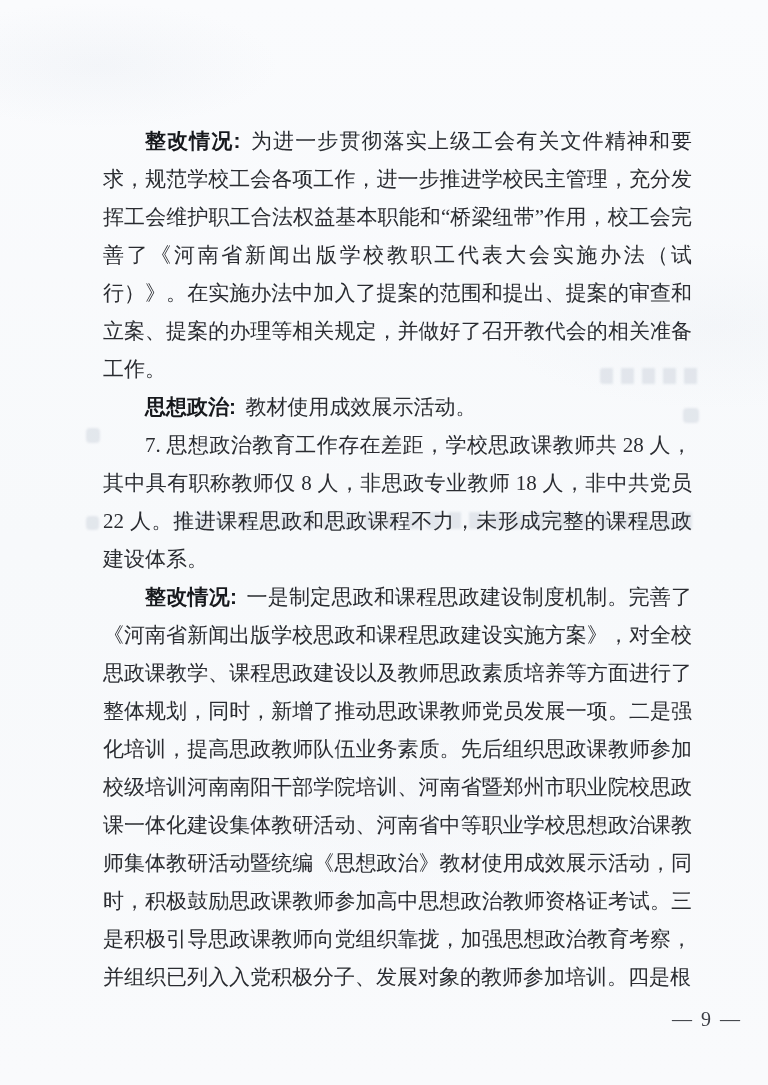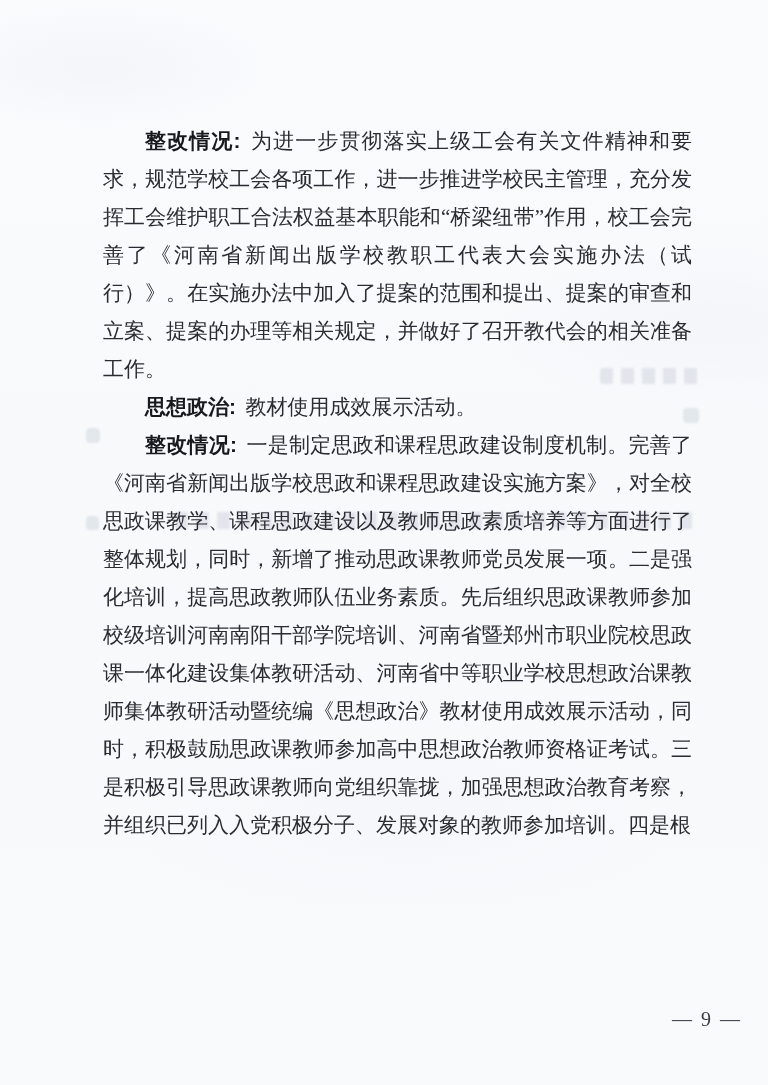--- a/index.html
+++ b/index.html
@@ -89,20 +89,23 @@
   <div class="text-block">
 
     <p class="para">
       <span class="para-label">整改情况:</span><span>为进一步贯彻落实上级工会有关文件精神和要求，规范学校工会各项工作，进一步推进学校民主管理，充分发挥工会维护职工合法权益基本职能和“桥梁纽带”作用，校工会完善了《河南省新闻出版学校教职工代表大会实施办法（试行）》。在实施办法中加入了提案的范围和提出、提案的审查和立案、提案的办理等相关规定，并做好了召开教代会的相关准备工作。</span>
     </p>
 
     <p class="para">
       <span class="para-label">思想政治:</span><span>教材使用成效展示活动。</span>
     </p>
 
+    <p class="para">
+      <span>7. 思想政治教育工作存在差距，学校思政课教师共 28 人，其中具有职称教师仅 8 人，非思政专业教师 18 人，非中共党员 22 人。推进课程思政和思政课程不力，未形成完整的课程思政建设体系。</span>
+    </p>
 
     <p class="para">
       <span class="para-label">整改情况:</span><span>一是制定思政和课程思政建设制度机制。完善了《河南省新闻出版学校思政和课程思政建设实施方案》，对全校思政课教学、课程思政建设以及教师思政素质培养等方面进行了整体规划，同时，新增了推动思政课教师党员发展一项。二是强化培训，提高思政教师队伍业务素质。先后组织思政课教师参加校级培训河南南阳干部学院培训、河南省暨郑州市职业院校思政课一体化建设集体教研活动、河南省中等职业学校思想政治课教师集体教研活动暨统编《思想政治》教材使用成效展示活动，同时，积极鼓励思政课教师参加高中思想政治教师资格证考试。三是积极引导思政课教师向党组织靠拢，加强思想政治教育考察，并组织已列入入党积极分子、发展对象的教师参加培训。四是根</span>
     </p>
 
   </div>
 
   <div class="page-number">— 9 —</div>
 
 </div>

